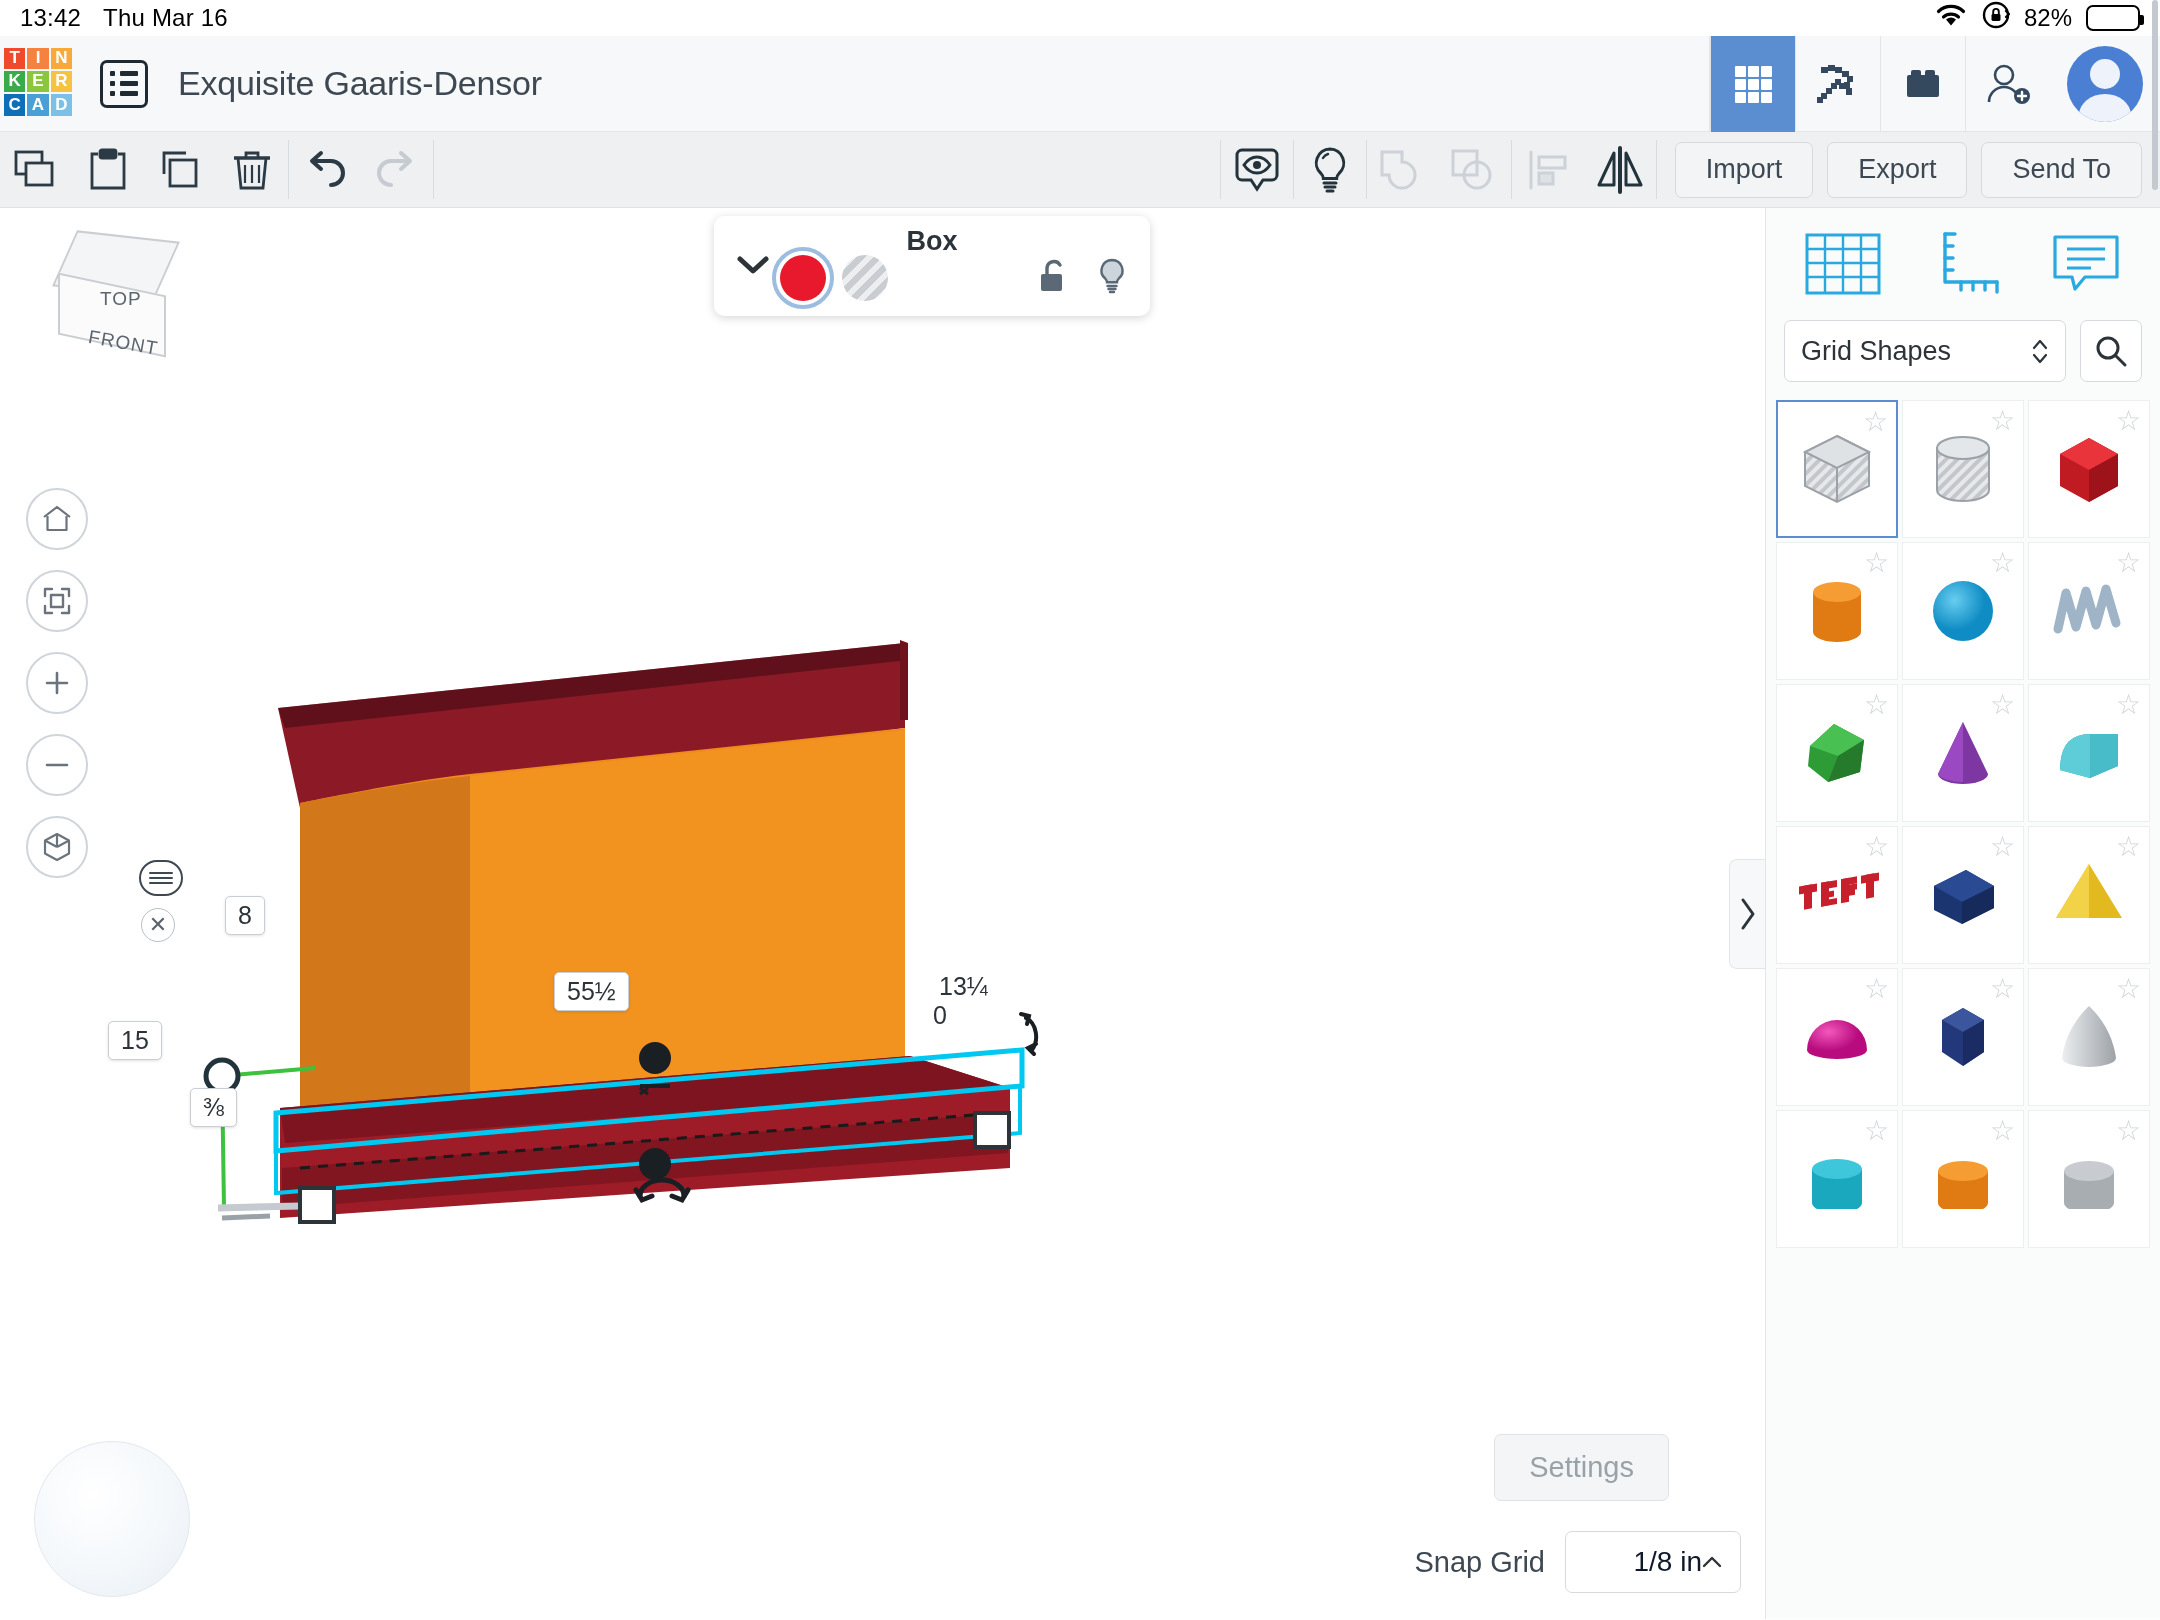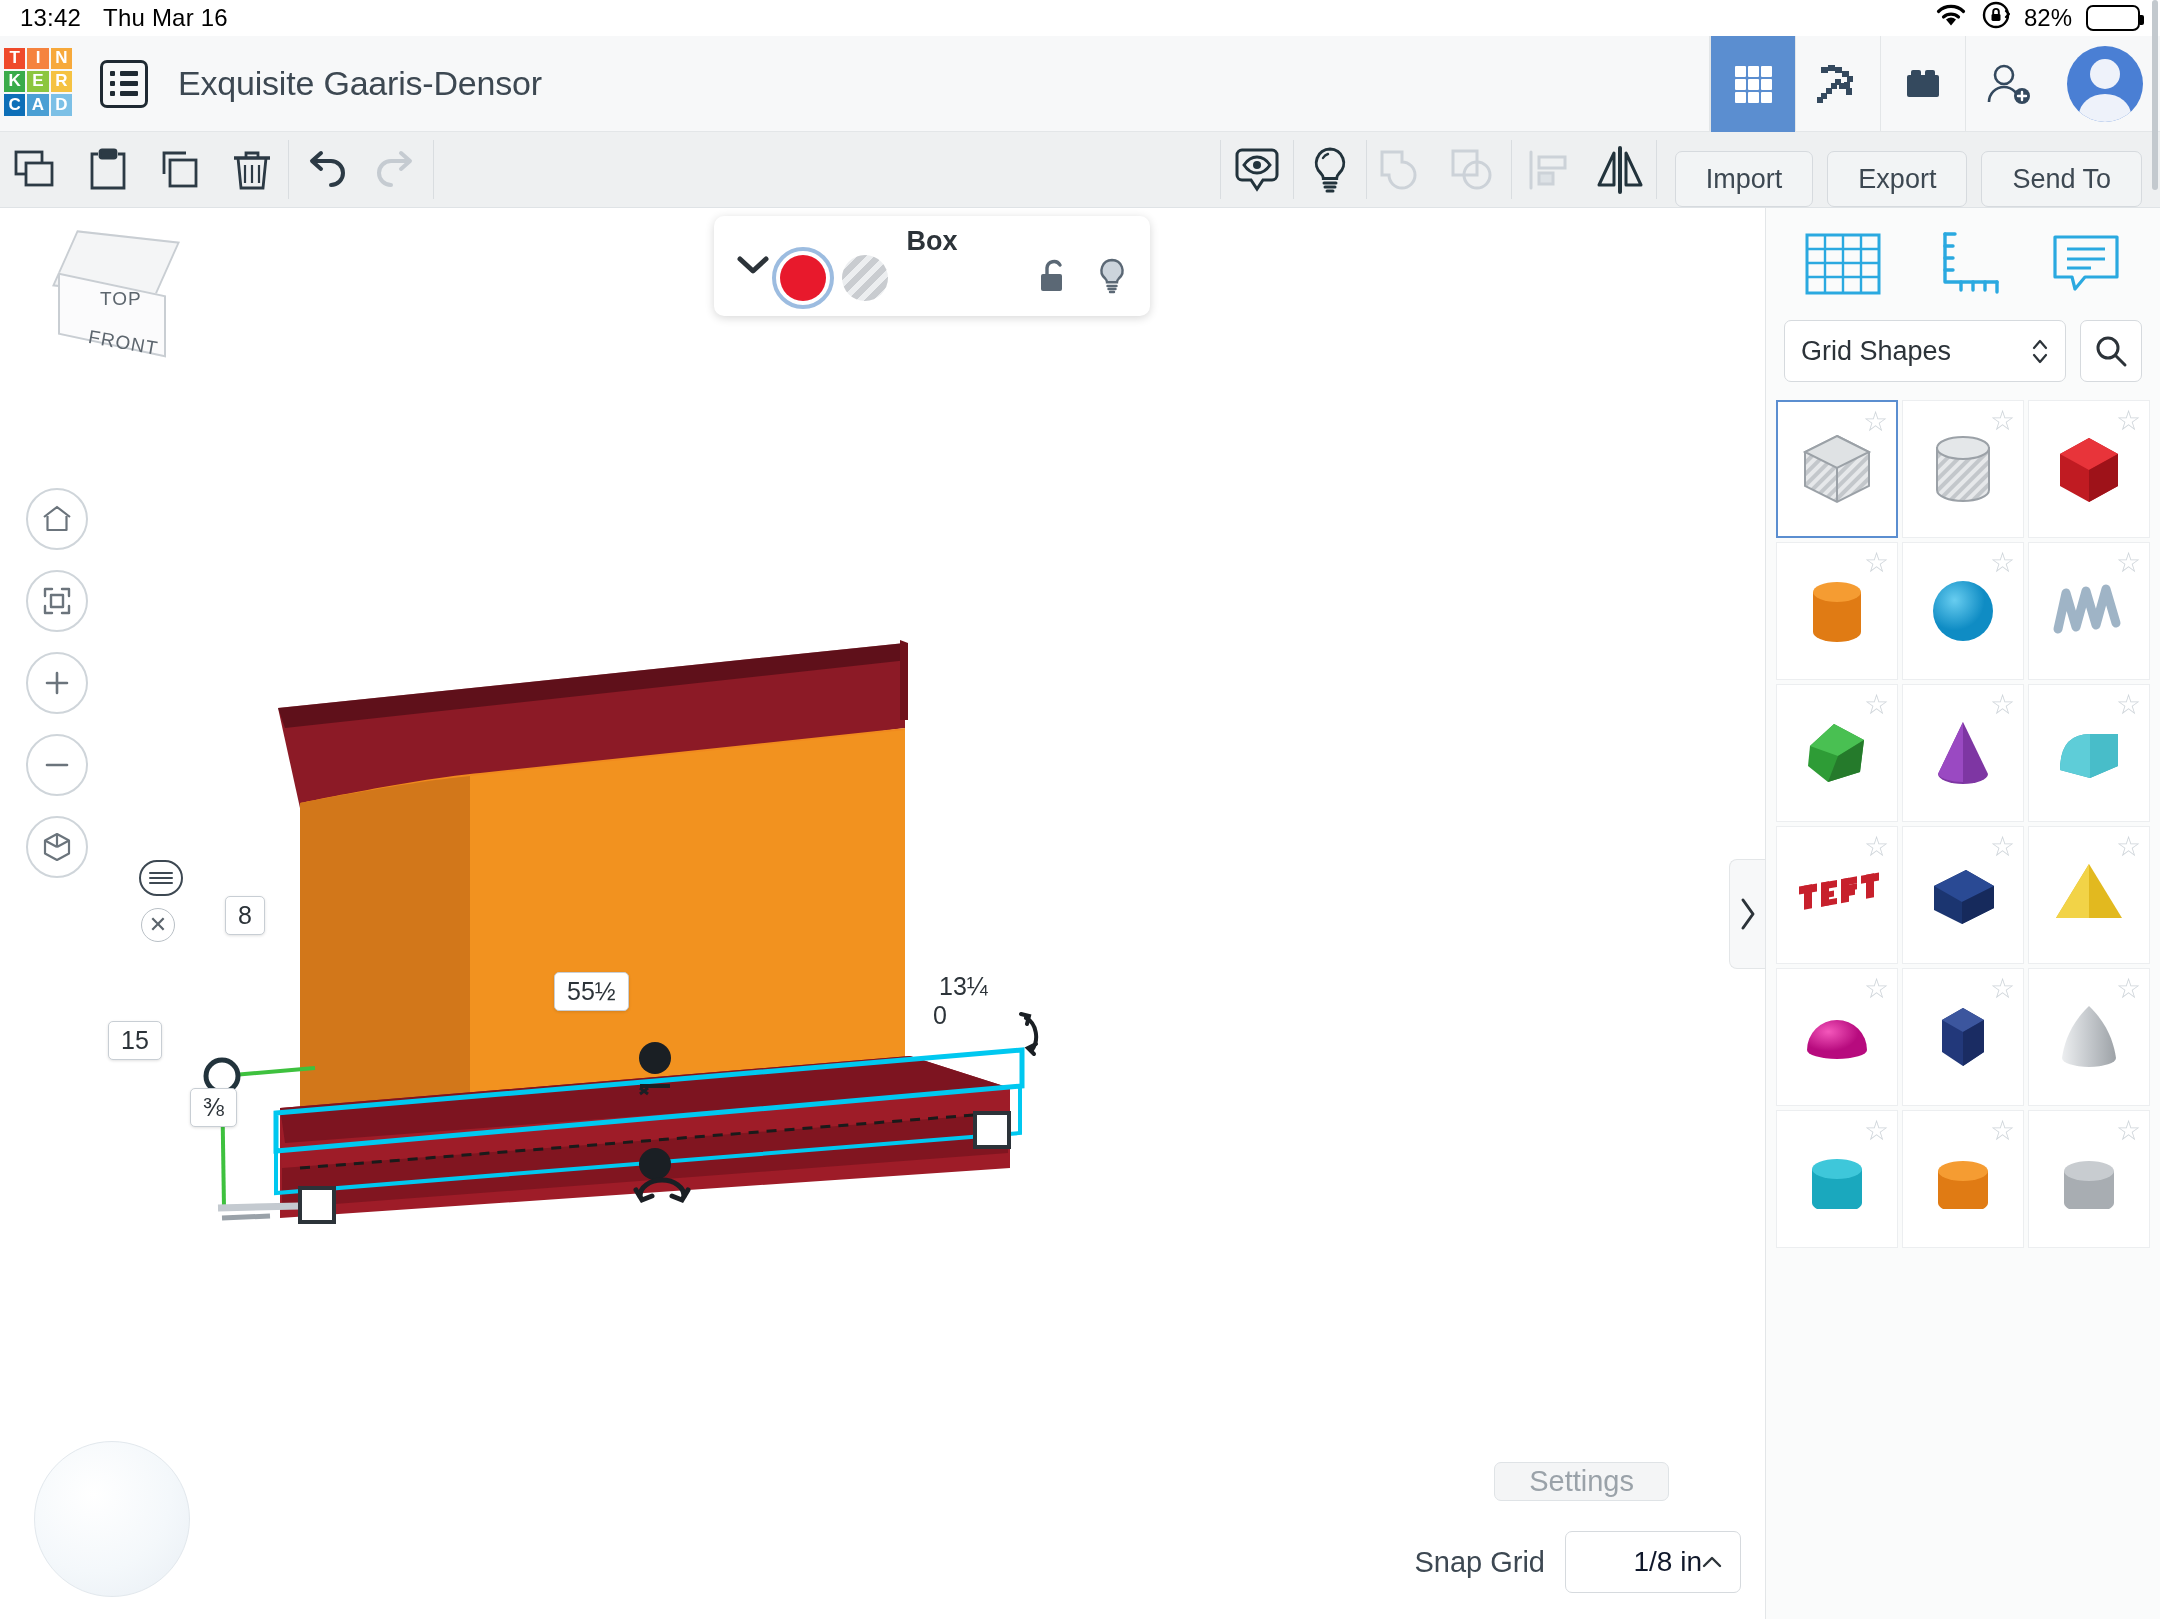--- a/index.html
+++ b/index.html
@@ -89,21 +89,21 @@
   .toolbar {
     height: 76px; background: #eef0f1; display: flex; align-items: stretch;
     border-bottom: 1px solid #dfe3e6;
   }
   .tb-btn {
     width: 72px; display: flex; align-items: center; justify-content: center;
     cursor: pointer;
   }
   .tb-sep { width: 1px; background: #d9dde0; margin: 8px 0; }
   .tb-spacer { flex: 1; }
-  .tb-actions { display: flex; align-items: flex-end; gap: 14px; padding: 0 18px; }
+  .tb-actions { display: flex; align-items: center; gap: 14px; padding: 0 18px; }
   .tb-action {
     height: 56px; padding: 0 30px; border: 1px solid #d6dade; border-radius: 7px;
     background: #f2f4f5; color: #3d4852; font-size: 27px;
     display: flex; align-items: center; cursor: pointer;
     font-family: "Liberation Sans", sans-serif;
   }
 
   
   .main { display: flex; height: calc(1620px - 36px - 96px - 77px); }
   .canvas {
@@ -157,21 +157,21 @@
   .notebtn span { height: 2px; background: #3d4852; border-radius: 1px; }
 
   .orbit {
     position: absolute; left: 34px; bottom: 22px; width: 156px; height: 156px;
     border-radius: 50%; background: radial-gradient(circle at 38% 34%, #ffffff 0%, #f4f8fb 55%, #e8eef4 100%);
     border: 1px solid #e2e8ed;
   }
 
   .settings-btn {
     position: absolute; right: 96px; bottom: 118px;
-    padding: 2px 34px; border: 1px solid #dfe3e6; border-radius: 7px;
+    padding: 16px 34px; border: 1px solid #dfe3e6; border-radius: 7px;
     background: #f4f5f6; color: #9aa2a9; font-size: 29px; cursor: pointer;
   }
   .snaprow {
     position: absolute; right: 24px; bottom: 26px;
     display: flex; align-items: center; gap: 20px;
   }
   .snaplabel { font-size: 29px; color: #3d4852; }
   .snapsel {
     width: 176px; height: 62px; border: 1px solid #d6dade; border-radius: 7px;
     background: #fff; display: flex; align-items: center; justify-content: flex-end;

